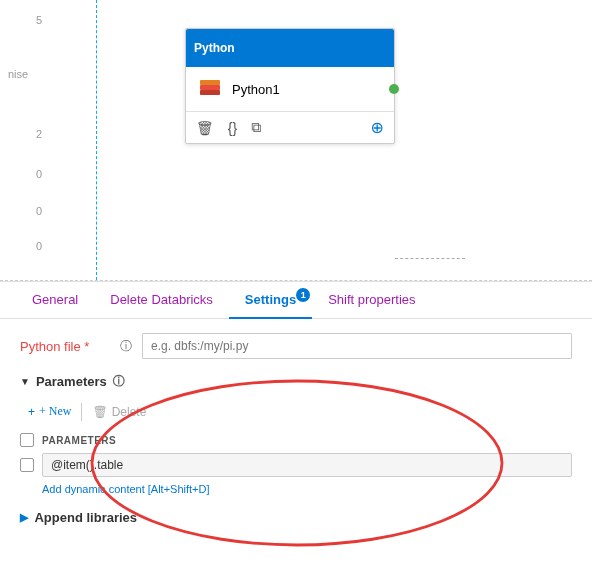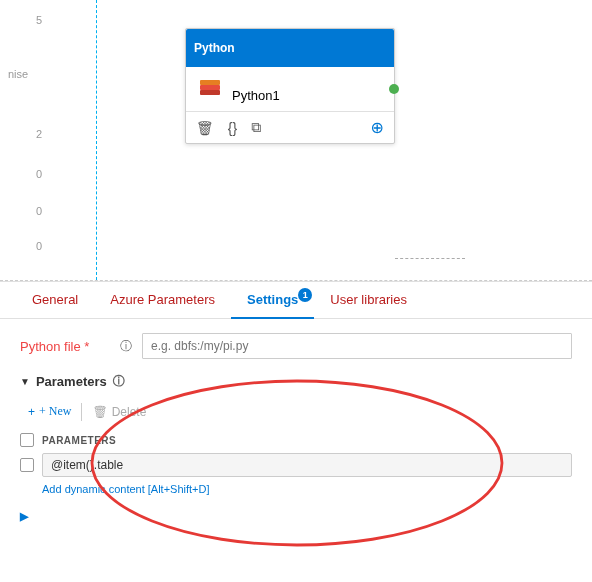--- a/index.html
+++ b/index.html
@@ -129,21 +129,21 @@
     .tabs-row {
       display: flex;
       border-bottom: 1px solid #e0e0e0;
       padding: 0 16px;
       gap: 0;
     }
 
     .tab {
       padding: 10px 16px;
       font-size: 13px;
-      color: #b91c1c;
+      color: #a21caf;
       cursor: pointer;
       border-bottom: 2px solid transparent;
       margin-bottom: -1px;
       position: relative;
     }
 
     .tab.active {
       color: #0078d4;
       border-bottom: 2px solid #0078d4;
       font-weight: 600;
@@ -339,21 +339,21 @@
   <span class="axis-label" style="top:240px;left:36px;">0</span>
 
   <div class="dashed-line"></div>
 
   <div class="canvas-h-dashed" style="left:395px;top:258px;width:70px;"></div>
 
   <div class="python-node" style="position:absolute;left:185px;top:28px;">
     <div class="python-node-header">
       <span>Python</span>
     </div>
-    <div class="python-node-body" style="position:relative;align-items:flex-end;">
+    <div class="python-node-body" style="position:relative;">
 
       <div class="node-icon">
         <svg width="26" height="26" viewBox="0 0 26 26">
           <rect x="3" y="14" width="20" height="5" rx="1" fill="#c0392b"></rect>
           <rect x="3" y="9" width="20" height="5" rx="1" fill="#e74c3c"></rect>
           <rect x="3" y="4" width="20" height="5" rx="1" fill="#e67e22"></rect>
         </svg>
       </div>
       <span class="node-name">Python1</span>
 
@@ -373,28 +373,28 @@
 </div>
 
 <div class="h-separator"></div>
 
 <div class="tabs-panel">
   <div class="tabs-row">
     <div class="tab">
       <span>General</span>
     </div>
     <div class="tab">
-      <span>Azure Parameters</span>
+      <span>Delete Databricks</span>
     </div>
     <div class="tab active">
       <span>Settings</span>
       <span class="tab-badge">1</span>
     </div>
     <div class="tab">
-      <span>User libraries</span>
+      <span>Shift properties</span>
     </div>
   </div>
 
   <div class="settings-content">
 
     <div class="field-row">
       <span class="field-label">Python file *</span>
       <span class="info-icon">ⓘ</span>
       <input class="field-input" type="text" placeholder="e.g. dbfs:/my/pi.py" style="">
     </div>
@@ -428,19 +428,20 @@
           <input class="param-input" type="text" value="@item().table" style="">
         </div>
         <div>
           <span class="dynamic-link">Add dynamic content [Alt+Shift+D]</span>
         </div>
       </div>
     </div>
 
     <div class="append-section">
       <span class="section-toggle-right">▶</span>
+      <span>Append libraries</span>
     </div>
   </div>
 </div>
 
 <svg style="position:absolute;top:375px;left:82px;width:430px;height:175px;pointer-events:none;">
   <ellipse cx="215" cy="88" rx="205" ry="82" fill="none" stroke="#e53935" stroke-width="2.8" stroke-linecap="round"></ellipse>
 </svg>
 
 </body></html>

